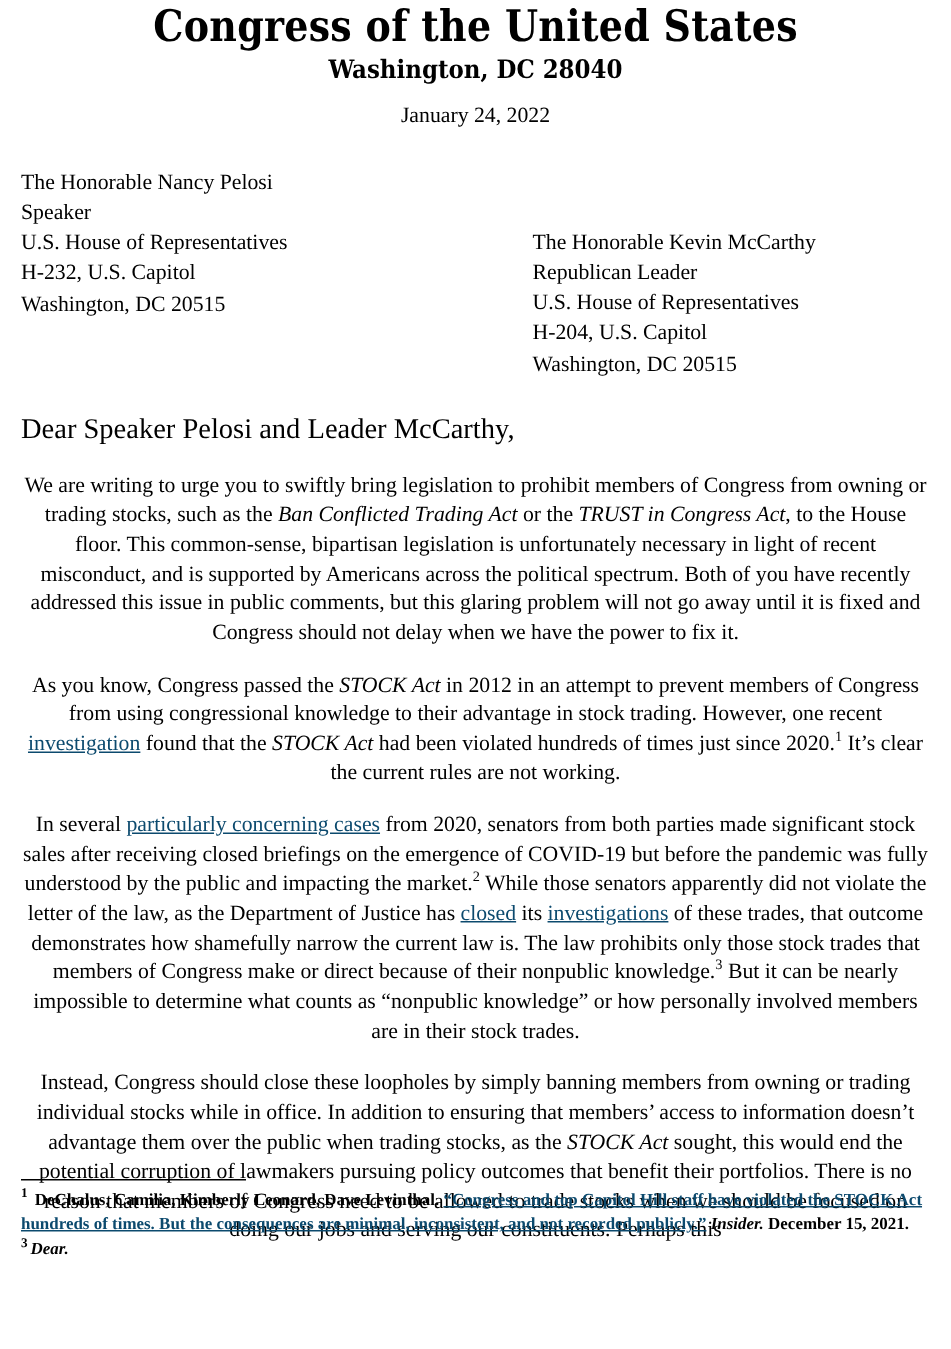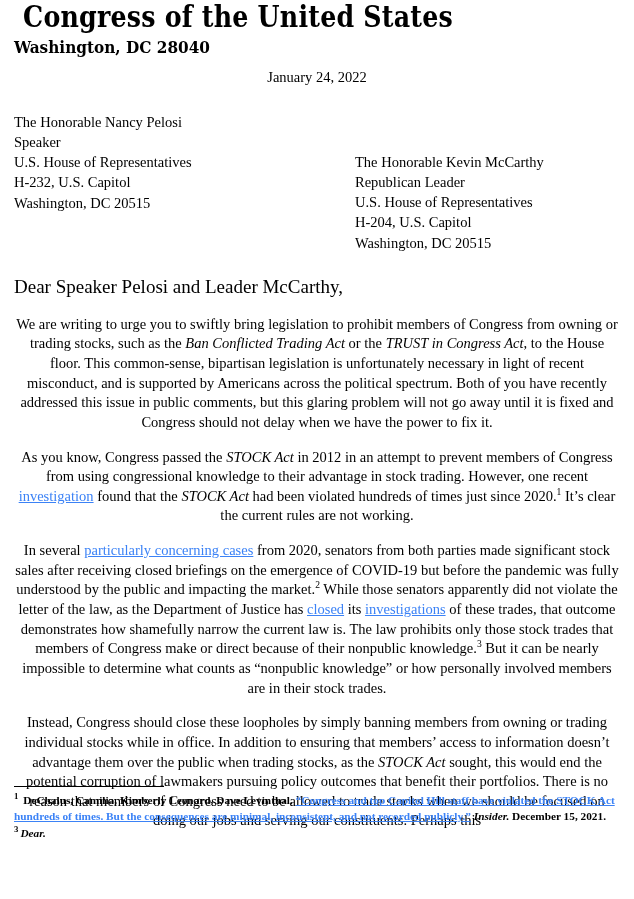--- a/index.html
+++ b/index.html
@@ -21,20 +21,21 @@
   .page {
     position: relative;
     width: 634px;
     height: 899px;
     box-sizing: border-box;
     padding: 0 14px;
   }
 
   
   .letterhead {
+    text-align: center;
     padding-top: 2px;
   }
   .lh-title {
     font-family: "DejaVu Serif", "Liberation Serif", serif;
     font-weight: bold;
     font-size: 29px;
     letter-spacing: 0.2px;
     line-height: 1.08;
     white-space: nowrap;
     font-variant: normal;
@@ -86,21 +87,21 @@
     text-align: center;
     margin-top: 17px;
     max-width: 606px;
   }
   .body-copy p { margin: 0 0 15px 0; }
   .body-copy p:last-child { margin-bottom: 12px; }
 
   i, .ital { font-style: italic; }
   .link {
     text-decoration: underline;
-    color: #3b82f6;
+    color: #0c4a6e;
     cursor: pointer;
   }
   sup.fn {
     font-size: 0.66em;
     vertical-align: super;
     line-height: 0;
   }
 
   
   .footnotes {

